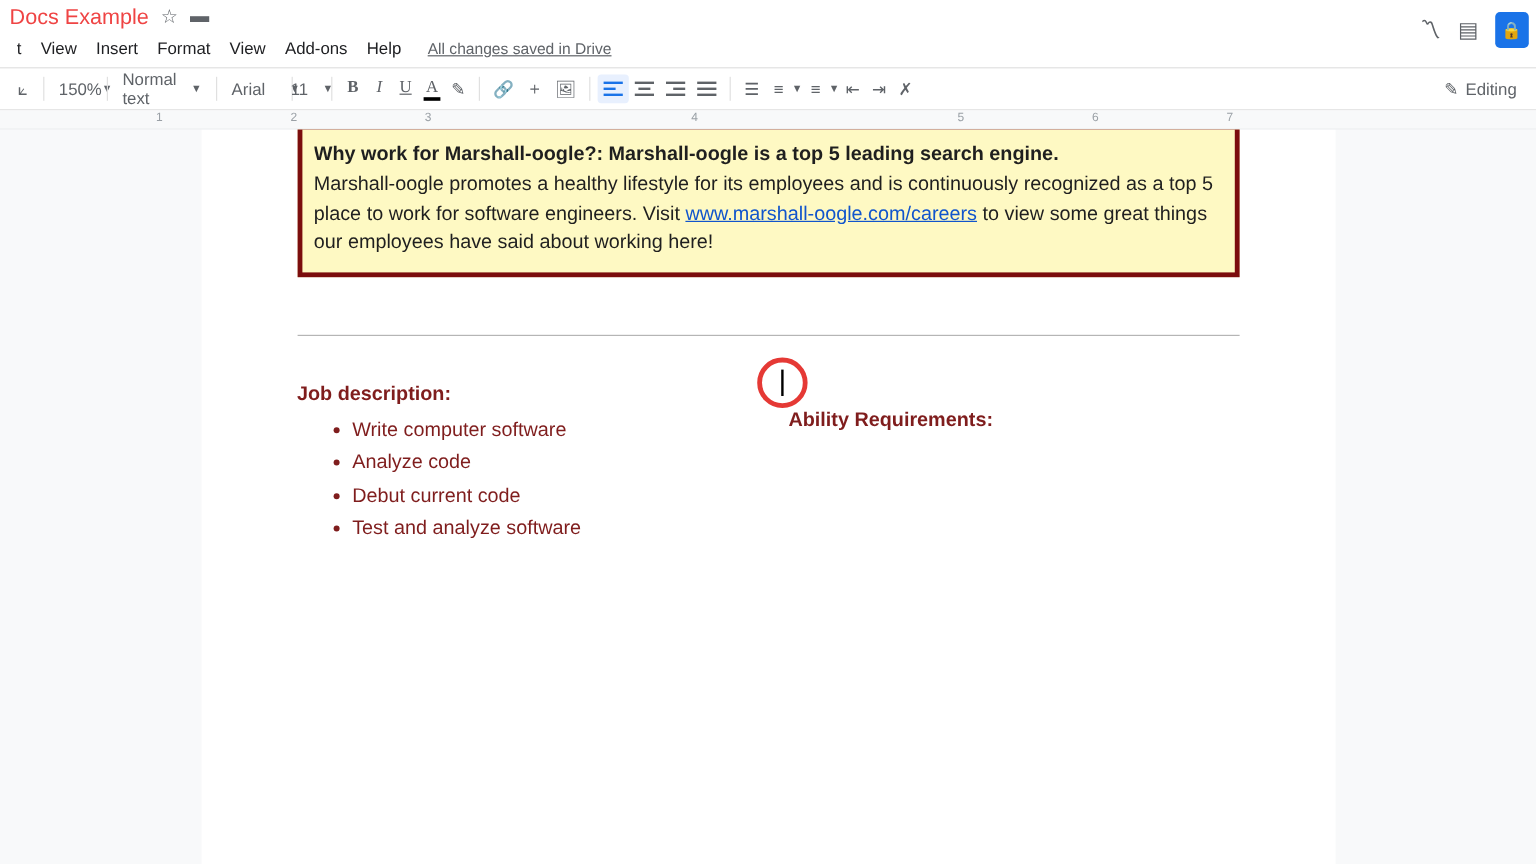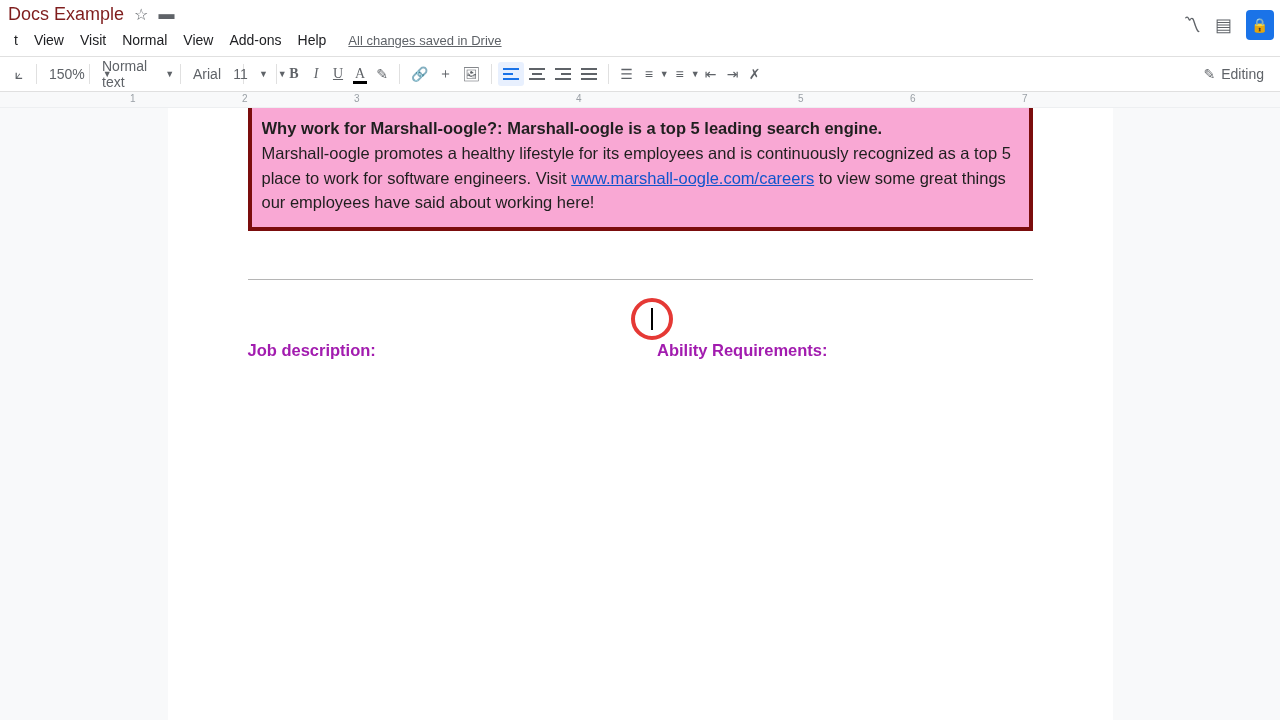--- a/index.html
+++ b/index.html
@@ -1,38 +1,38 @@
 <!DOCTYPE html>
 <html><head>
 <meta charset="utf-8">
 <style>
 * { margin:0; padding:0; box-sizing:border-box; }
 body { font-family:Arial,sans-serif; background:#fff; overflow:hidden; width:1280px; height:720px; }
 
 
 .titlebar { display:flex; align-items:center; padding:0 8px; height:28px; }
-.doc-title { font-size:18px; color:#7f1d1d; font-family:'Arial',sans-serif; }
+.doc-title { font-size:18px; color:#ef4444; font-family:'Arial',sans-serif; }
 .star-icon,.folder-icon { margin-left:10px; color:#5f6368; font-size:16px; cursor:pointer; }
 .folder-icon { color:#5f6368; }
 
 
 .menubar { display:flex; align-items:center; padding:0 6px; height:24px; font-size:14px; color:#202124; }
 .menubar .menu-item { padding:2px 8px; cursor:pointer; border-radius:3px; }
 .save-status { margin-left:14px; color:#5f6368; text-decoration:underline; font-size:13px; cursor:pointer; }
 
 .right-controls { position:absolute; right:6px; top:10px; display:flex; align-items:center; gap:14px; }
 .right-controls .icon { color:#5f6368; cursor:pointer; font-size:18px; }
 .share-btn { background:#1a73e8; color:#fff; width:28px; height:30px; border-radius:4px; display:flex; align-items:center; justify-content:center; cursor:pointer; font-size:14px; }
 
 
 .toolbar-border { border-top:1px solid #e0e0e0; border-bottom:1px solid #e0e0e0; height:36px; display:flex; align-items:center; padding:0 8px; background:#fff; margin-top:4px; }
 .toolbar-border .sep { width:1px; height:20px; background:#e0e0e0; margin:0 6px; }
 .tb-btn { padding:4px 5px; color:#5f6368; cursor:pointer; font-size:14px; display:flex; align-items:center; justify-content:center; min-width:22px; height:24px; border-radius:3px; }
 .tb-btn.active { background:#e8f0fe; color:#1a73e8; }
-.tb-select { display:flex; align-items:center; padding:0 6px; color:#5f6368; font-size:14px; cursor:pointer; gap:18px; }
+.tb-select { display:flex; align-items:center; padding:0 6px; color:#5f6368; font-size:14px; cursor:pointer; gap:0; }
 .tb-select .caret { font-size:9px; color:#5f6368; }
 .zoom { width:40px; }
 .styles { width:78px; }
 .font { width:50px; }
 .fontsize { width:20px; justify-content:center; }
 
 .bold { font-weight:bold; font-family:serif; }
 .italic { font-style:italic; font-family:serif; }
 .underline-btn { text-decoration:underline; font-family:serif; }
 .textcolor { position:relative; font-family:serif; }
@@ -43,27 +43,27 @@
 
 
 .ruler-wrap { height:16px; background:#f8f9fa; position:relative; border-bottom:1px solid #edeff1; }
 .ruler { position:absolute; left:130px; right:50px; height:16px; font-size:9px; color:#aaa; display:flex; align-items:flex-end; }
 .ruler .num { position:absolute; top:1px; font-size:10px; color:#9aa0a6; }
 
 
 .doc-area { background:#f8f9fa; height:calc(720px - 28px - 24px - 36px - 16px); display:flex; justify-content:center; overflow:hidden; padding-top:0; }
 .page { background:#fff; width:945px; padding:0 80px; position:relative; }
 
-.highlight-box { border:4px solid #7b0d0d; background:#f9a8d4; padding:8px 10px 12px 10px; margin-top:-4px; font-size:16.5px; line-height:1.5; color:#1f1f1f; }
+.highlight-box { border:4px solid #7b0d0d; background:#fef9c3; padding:8px 10px 12px 10px; margin-top:-4px; font-size:16.5px; line-height:1.5; color:#1f1f1f; }
 .highlight-box a { color:#1155cc; text-decoration:underline; }
 .highlight-box .topline { white-space:nowrap; overflow:hidden; }
 
 .hr-line { border:none; border-top:1px solid #b5b5b5; margin:48px 0 36px 0; }
 
-.columns { display:flex; gap:34px; font-size:16.5px; line-height:1.55; color:#a21caf;align-items:flex-end; }
+.columns { display:flex; gap:34px; font-size:16.5px; line-height:1.55; color:#7f1d1d; }
 .col { flex:1; }
 .col h3 { font-weight:bold; font-size:16.5px; margin-bottom:4px; }
 .col ul { list-style:disc; padding-left:46px; }
 .col ul li { padding:0; margin:2px 0; }
 
 .cursor-mark { position:absolute; border:4px solid #e53935; border-radius:50%; width:42px; height:42px; display:flex; align-items:center; justify-content:center; }
 .cursor-mark .caret { width:1.5px; height:22px; background:#000; }
 
 .col2-offset { padding-top:22px; }
 
@@ -87,22 +87,22 @@
 
 <div class="right-controls">
   <span class="icon">〽</span>
   <span class="icon">▤</span>
   <div class="share-btn">🔒</div>
 </div>
 
 <div class="menubar">
   <span class="menu-item">t</span>
   <span class="menu-item">View</span>
-  <span class="menu-item">Visit</span>
-  <span class="menu-item">Normal</span>
+  <span class="menu-item">Insert</span>
+  <span class="menu-item">Format</span>
   <span class="menu-item">View</span>
   <span class="menu-item">Add-ons</span>
   <span class="menu-item">Help</span>
   <span class="save-status">All changes saved in Drive</span>
 </div>
 
 <div class="toolbar-border">
   <span class="tb-btn">⟀</span>
   <div class="sep"></div>
   <div class="tb-select zoom">
@@ -197,20 +197,26 @@
     <div class="highlight-box">
       <div class="topline"><strong>Why work for Marshall-oogle?: Marshall-oogle is a top 5 leading search engine.</strong></div>
       <span>Marshall-oogle promotes a healthy lifestyle for its employees and is continuously recognized as a top 5 place to work for software engineers.  Visit </span><a href="#">www.marshall-oogle.com/careers</a><span> to view some great things our employees have said about working here!</span>
     </div>
 
     <hr class="hr-line">
 
     <div class="columns">
       <div class="col">
         <h3>Job description:</h3>
+        <ul>
+          <li>Write computer software</li>
+          <li>Analyze code</li>
+          <li>Debut current code</li>
+          <li>Test and analyze software</li>
+        </ul>
       </div>
       <div class="col col2-offset" style="position:relative;">
         <div class="cursor-mark" style="left:-26px; top:-18px;">
           <div class="caret"></div>
         </div>
         <h3>Ability Requirements:</h3>
       </div>
     </div>
 
   </div>

